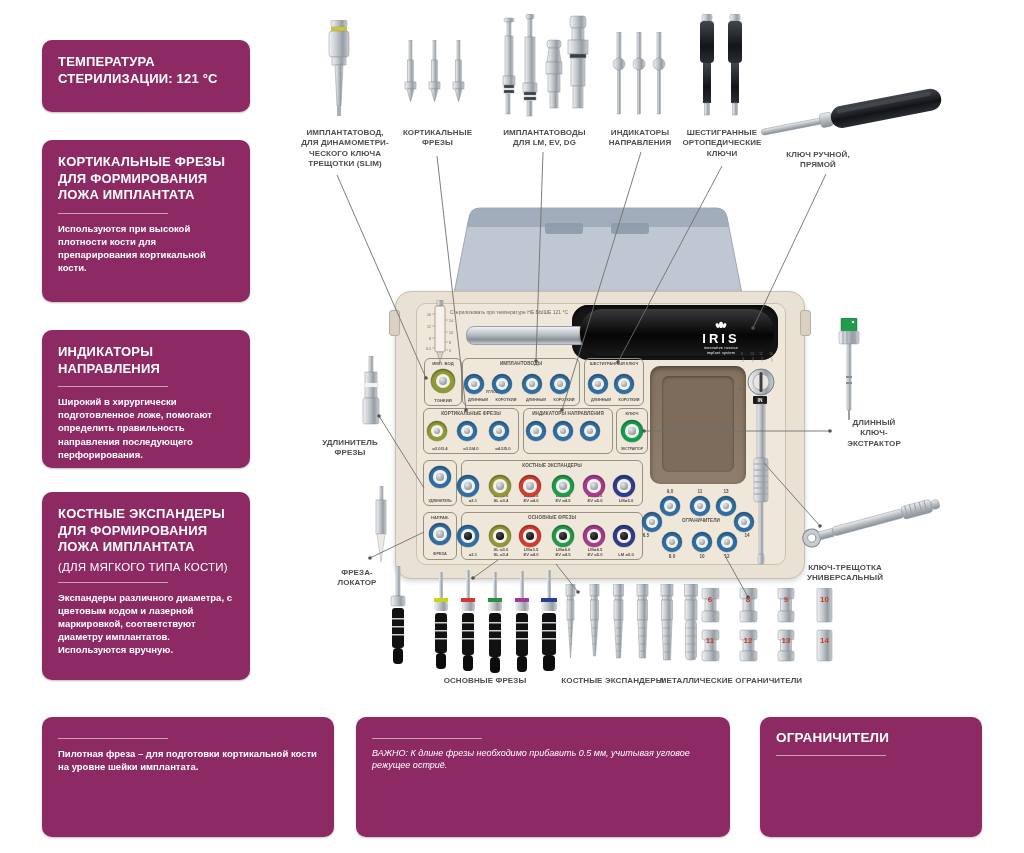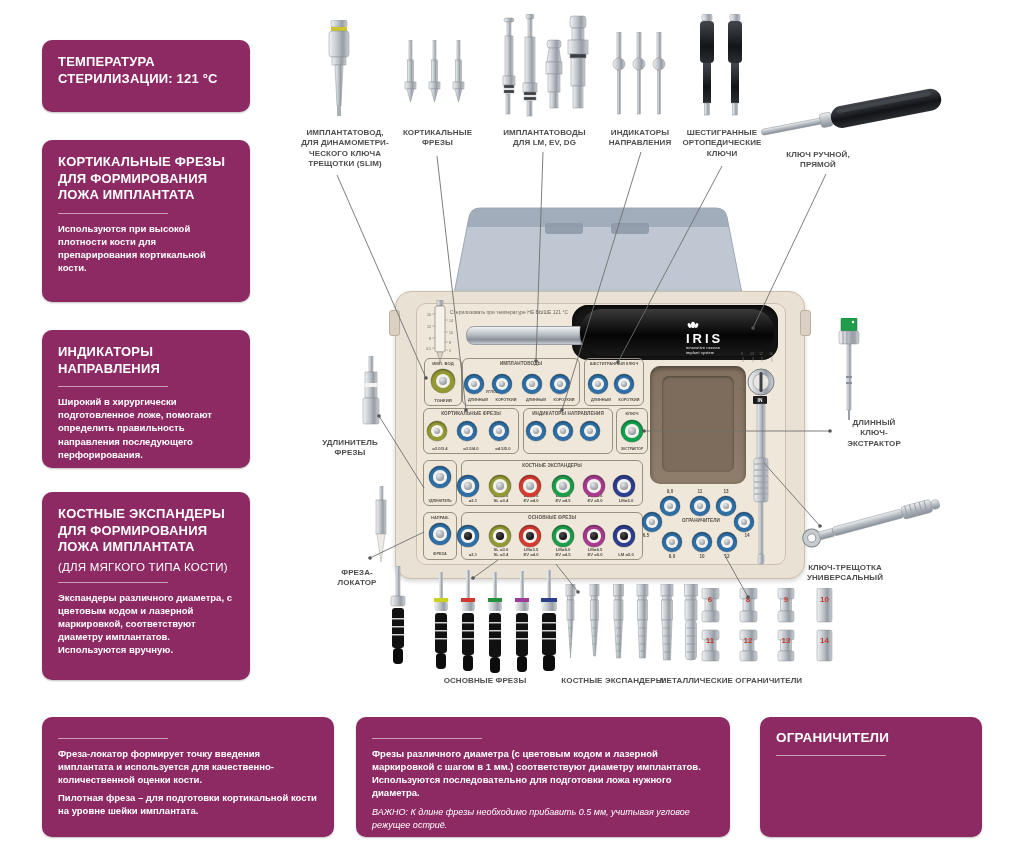--- a/index.html
+++ b/index.html
@@ -25,21 +25,21 @@
   .klab{position:absolute;font-size:4.2px;font-weight:bold;color:#55514A;text-align:center;white-space:pre-line;line-height:1.2}
   .hole{position:absolute;border-radius:50%;box-shadow:inset 0 1px 2px rgba(0,0,0,.45),0 0 0 .5px rgba(0,0,0,.25)}
   .hole i{position:absolute;inset:20%;background:#f3f1ec;border-radius:50%;display:block}
   .hole b{position:absolute;inset:33%;background:radial-gradient(circle at 35% 30%,#e7e9ea,#9a9ea3 70%,#7e8287);border-radius:50%;display:block}
   .hole.dark b{background:radial-gradient(circle at 35% 30%,#4a4a4a,#101010 75%)}
   .recess{position:absolute;background:linear-gradient(#83715F,#8F7E6C);border-radius:10px;box-shadow:inset 0 2px 5px rgba(0,0,0,.45)}
   .recess-in{position:absolute;background:#7D6C5B;border-radius:7px;box-shadow:inset 0 1px 3px rgba(0,0,0,.4)}
   .handle-recess{position:absolute;background:#161616;border-radius:16px;box-shadow:inset 0 2px 4px rgba(0,0,0,.8)}
   .shaft{position:absolute;background:linear-gradient(#f0f1f2,#b9bec4 45%,#898f97 75%,#c6cad0);border-radius:8px;border:1px solid #9aa0a7}
   .handle{position:absolute;background:linear-gradient(#3a3a3a,#050505 55%,#1a1a1a);border-radius:22px;box-shadow:0 1px 2px rgba(0,0,0,.5)}
-  .brand{position:absolute;color:#fff;text-align:left}
+  .brand{position:absolute;color:#fff;text-align:center}
   .brand .nm{font-size:13px;font-weight:bold;letter-spacing:3px;line-height:1}
   .brand .tg{font-size:3.6px;letter-spacing:.3px;line-height:1.3;white-space:pre-line;margin-top:1px}
   .ll{stroke:#6f6f6f;stroke-width:.9;fill:none}
   .dot{fill:#555}
   svg text{font-family:"Liberation Sans","DejaVu Sans",sans-serif}
 </style>
 </head>
 <body>
 
 <div class="canvas">
@@ -90,28 +90,25 @@
 ДЛЯ ФОРМИРОВАНИЯ
 ЛОЖА ИМПЛАНТАТА</div>
     <div class="sub">(ДЛЯ МЯГКОГО ТИПА КОСТИ)</div>
     <div class="rule"></div>
     <div class="bo">Экспандеры различного диаметра, с цветовым кодом и лазерной маркировкой, соответствуют диаметру имплантатов.
 Используются вручную.</div>
   </div>
 
   <div class="pbox" style="left:42px;top:717px;width:292px;height:120px;padding-top:12px">
     <div class="rule"></div>
-    <div class="bo">Фреза-локатор формирует точку введения имплантата и используется для качественно-количественной оценки кости.</div>
     <div class="bo">Пилотная фреза – для подготовки кортикальной кости на уровне шейки имплантата.</div>
   </div>
 
   <div class="pbox" style="left:356px;top:717px;width:374px;height:120px;padding-top:12px">
     <div class="rule"></div>
-    <div class="bo">Фрезы различного диаметра (с цветовым кодом и лазерной маркировкой с шагом в 1 мм.) соответствуют диаметру имплантатов.
-Используются последовательно для подготовки ложа нужного диаметра.</div>
     <div class="note">ВАЖНО: К длине фрезы необходимо прибавить 0.5 мм, учитывая угловое режущее остриё.</div>
   </div>
 
   <div class="pbox" style="left:760px;top:717px;width:222px;height:120px;padding-top:12px">
     <div class="ti" style="font-size:13.5px">ОГРАНИЧИТЕЛИ</div>
     <div class="rule"></div>
   </div>
 
   <svg class="abs" style="left:320px;top:20px" width="38" height="98">
     <rect x="11" y="0" width="16" height="7" rx="2" fill="url(#met)" stroke="#8b9198" stroke-width=".5"></rect>

